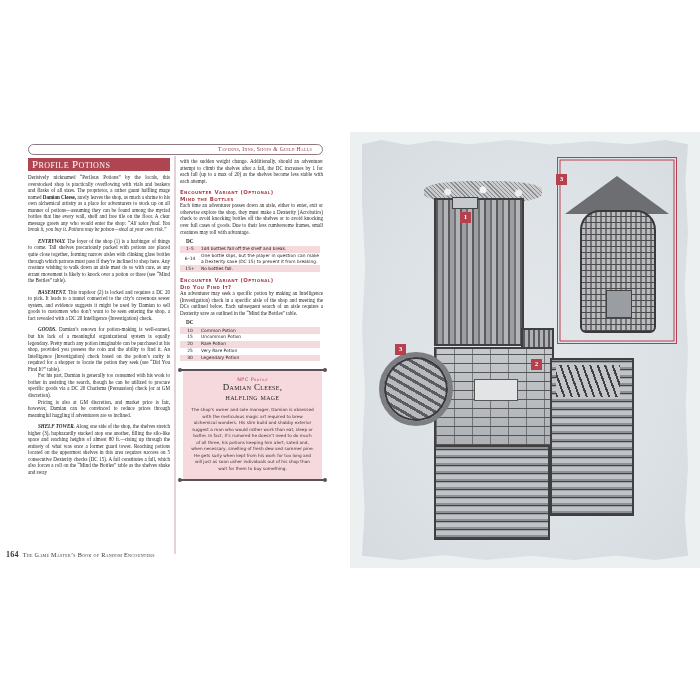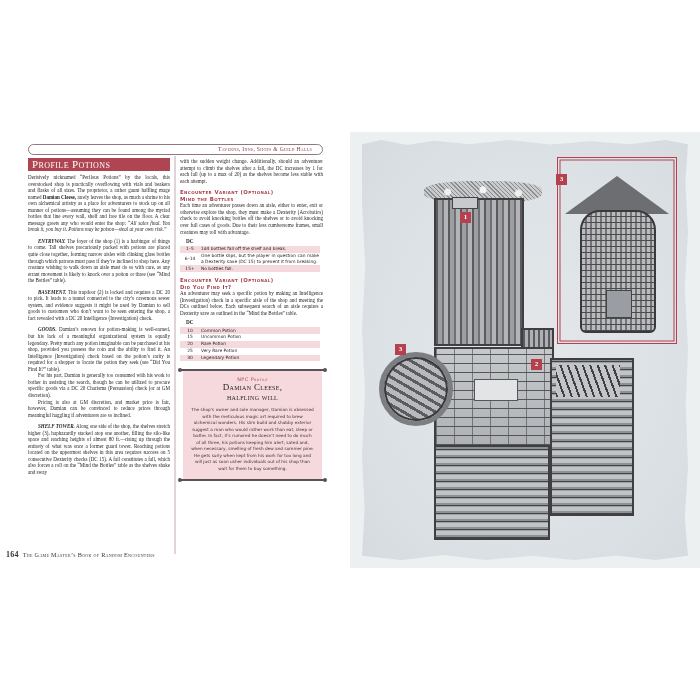--- a/index.html
+++ b/index.html
@@ -175,21 +175,21 @@
             <td>Legendary Potion</td>
           </tr>
     </tbody>
       </table>
 
     <div class="npc-box">
       <div class="npc-rule"></div>
       <div class="npc-body">
         <div class="npc-kicker">NPC Profile</div>
         <div class="npc-name">Damian Cleese,</div>
-        <div class="npc-name">halfling will</div>
+        <div class="npc-name">halfling mage</div>
         <div class="npc-text">The shop’s owner and sole manager, Damian is obsessed with the meticulous magic art required to brew alchemical wonders. His slim build and shabby exterior suggest a man who would rather work than eat, sleep or bathe. In fact, it’s rumored he doesn’t need to do much of all three, his potions keeping him alert, sated and, when necessary, smelling of fresh dew and summer pine. He gets surly when kept from his work for too long and will just as soon usher individuals out of his shop than wait for them to buy something.</div>
       </div>
       <div class="npc-rule"></div>
     </div>
   </div>
 
   <div class="folio">
     <span class="num">164</span>
     <span class="t">The Game Master’s Book of Random Encounters</span>
   </div>

